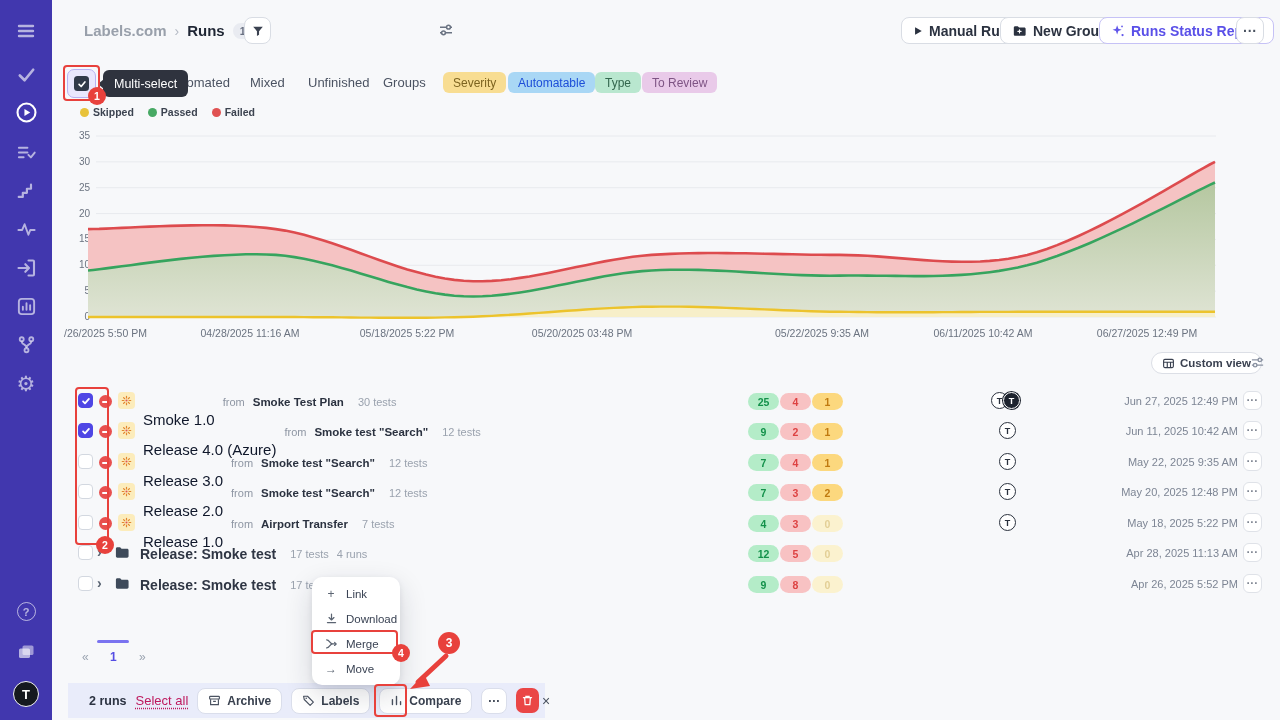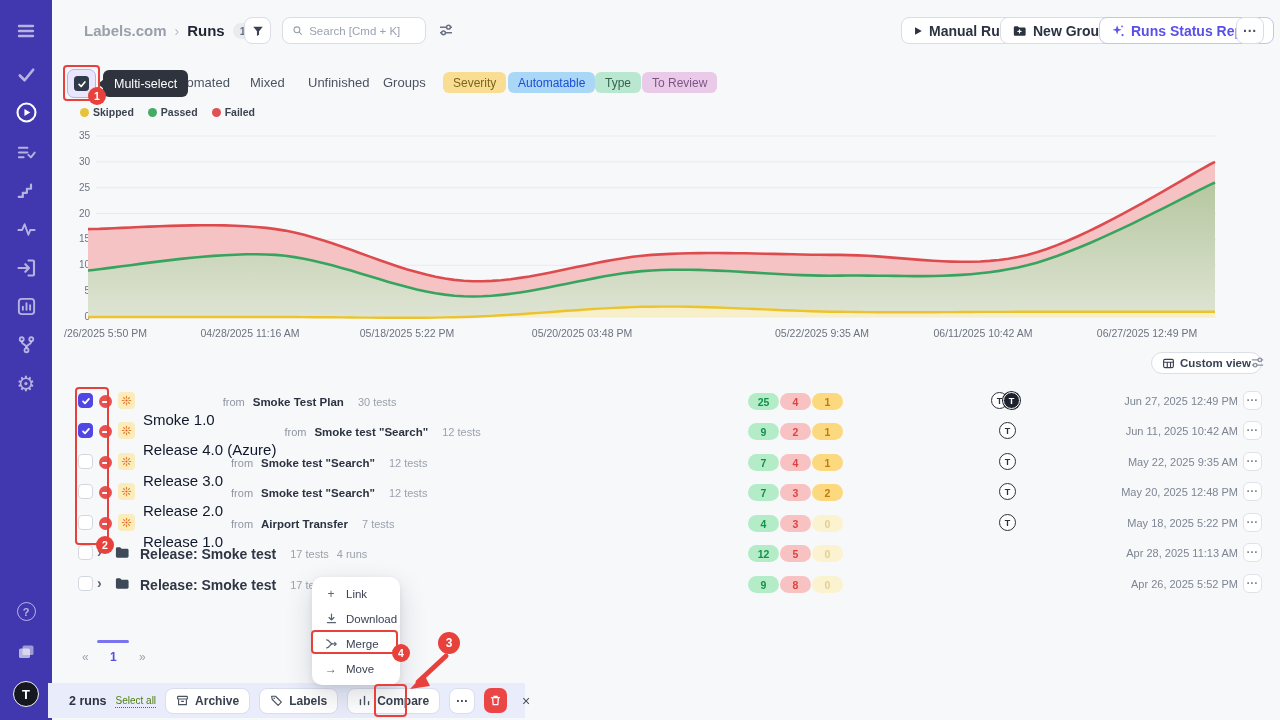--- a/index.html
+++ b/index.html
@@ -75,23 +75,23 @@
 
   
   .ctx-menu { position:absolute; left:312px; top:577px; width:88px; background:#fff; border-radius:10px; box-shadow:0 10px 28px rgba(25,30,50,.16), 0 2px 6px rgba(25,30,50,.08); padding:4px 0; z-index:50; }
   .ctx-item { height:25px; display:flex; align-items:center; gap:8px; padding:0 0 0 12px; font-size:11.5px; color:#3a4354; cursor:pointer; }
   .ctx-item .ci { width:14px; display:flex; justify-content:center; color:#5b6472; font-size:12px; }
 
   
   .page-ind { position:absolute; left:97px; top:640px; width:32px; height:2.5px; background:#7a73f0; border-radius:2px; }
   .pg { position:absolute; top:650px; font-size:12px; color:#9aa3b0; cursor:pointer; }
   .pg.cur { color:#554de4; font-weight:700; }
-  .sel-bar { position:absolute; left:48px; top:683px; width:477px; height:35px; background:#e9ecfa; display:flex; align-items:center; gap:9px; padding:0 0 0 21px; z-index:30; }
+  .sel-bar { position:absolute; left:68px; top:683px; width:477px; height:35px; background:#e9ecfa; display:flex; align-items:center; gap:9px; padding:0 0 0 21px; z-index:30; }
   .sel-count { font-size:12.5px; font-weight:700; color:#2c3342; }
-  .sel-all { font-size:10px; color:#4d7c0f; text-decoration:underline dotted; text-underline-offset:3px; cursor:pointer; }
+  .sel-all { font-size:13px; color:#be185d; text-decoration:underline dotted; text-underline-offset:3px; cursor:pointer; }
   .sbtn { height:26px; background:#fff; border:1px solid #dadeeb; border-radius:8px; display:inline-flex; align-items:center; gap:6px; padding:0 10px; font-size:12px; font-weight:600; color:#39414f; cursor:pointer; font-family:inherit; }
   .sbtn.sq { width:26px; padding:0; justify-content:center; }
   .trash-btn { width:23px; height:25px; background:#ea4646; border:none; border-radius:7px; display:inline-flex; align-items:center; justify-content:center; cursor:pointer; }
   .sel-close { position:absolute; left:458px; top:0; height:35px; width:40px; display:flex; align-items:center; justify-content:center; font-size:14px; color:#4a5260; cursor:pointer; }
 
   
   .ann { position:absolute; z-index:100; pointer-events:none; }
   .ann-rect { border:2.5px solid #e8413c; border-radius:4px; }
   .ann-badge { width:18px; height:18px; background:#e8413c; border-radius:50%; color:#fff; font-size:10.5px; font-weight:700; display:flex; align-items:center; justify-content:center; }
   .ann-badge.big { width:22px; height:22px; font-size:12px; }
@@ -174,27 +174,20 @@
     <span class="proj">Labels.com</span>
     <span class="sep">›</span>
     <span class="page">Runs</span>
     <span class="count-badge">16</span>
   </div>
   <button class="btn icon-only" style="left:244px;top:17px;width:27px">
       <svg width="14" height="14" viewBox="0 0 16 16">
         <path d="M2.5 3h11L9.2 8.2v4.2l-2.4 1.3V8.2z" fill="#3a4150"></path>
       </svg>
     </button>
-  <div class="search-box">
-    <svg width="13" height="13" viewBox="0 0 16 16" fill="none" stroke="#98a1af" stroke-width="1.5" stroke-linecap="round">
-        <circle cx="7" cy="7" r="4.2"></circle>
-        <path d="M10.3 10.3l3.2 3.2"></path>
-      </svg>
-    <input type="text" placeholder="Search [Cmd + K]" style="">
-  </div>
   <span style="position:absolute;left:438px;top:22px;cursor:pointer"><svg width="16" height="16" viewBox="0 0 16 16" fill="#fff" stroke="#6a7382" stroke-width="1.5">
         <path d="M2 5.2h12M2 10.8h12"></path>
         <circle cx="10.5" cy="5.2" r="1.9"></circle>
         <circle cx="5.5" cy="10.8" r="1.9"></circle>
       </svg></span>
 
   <button class="btn" style="left:901px;top:17px">
     <svg width="10" height="10" viewBox="0 0 12 12">
         <path d="M2.5 1.5l8 4.5-8 4.5z" fill="#2b3240"></path>
       </svg>

